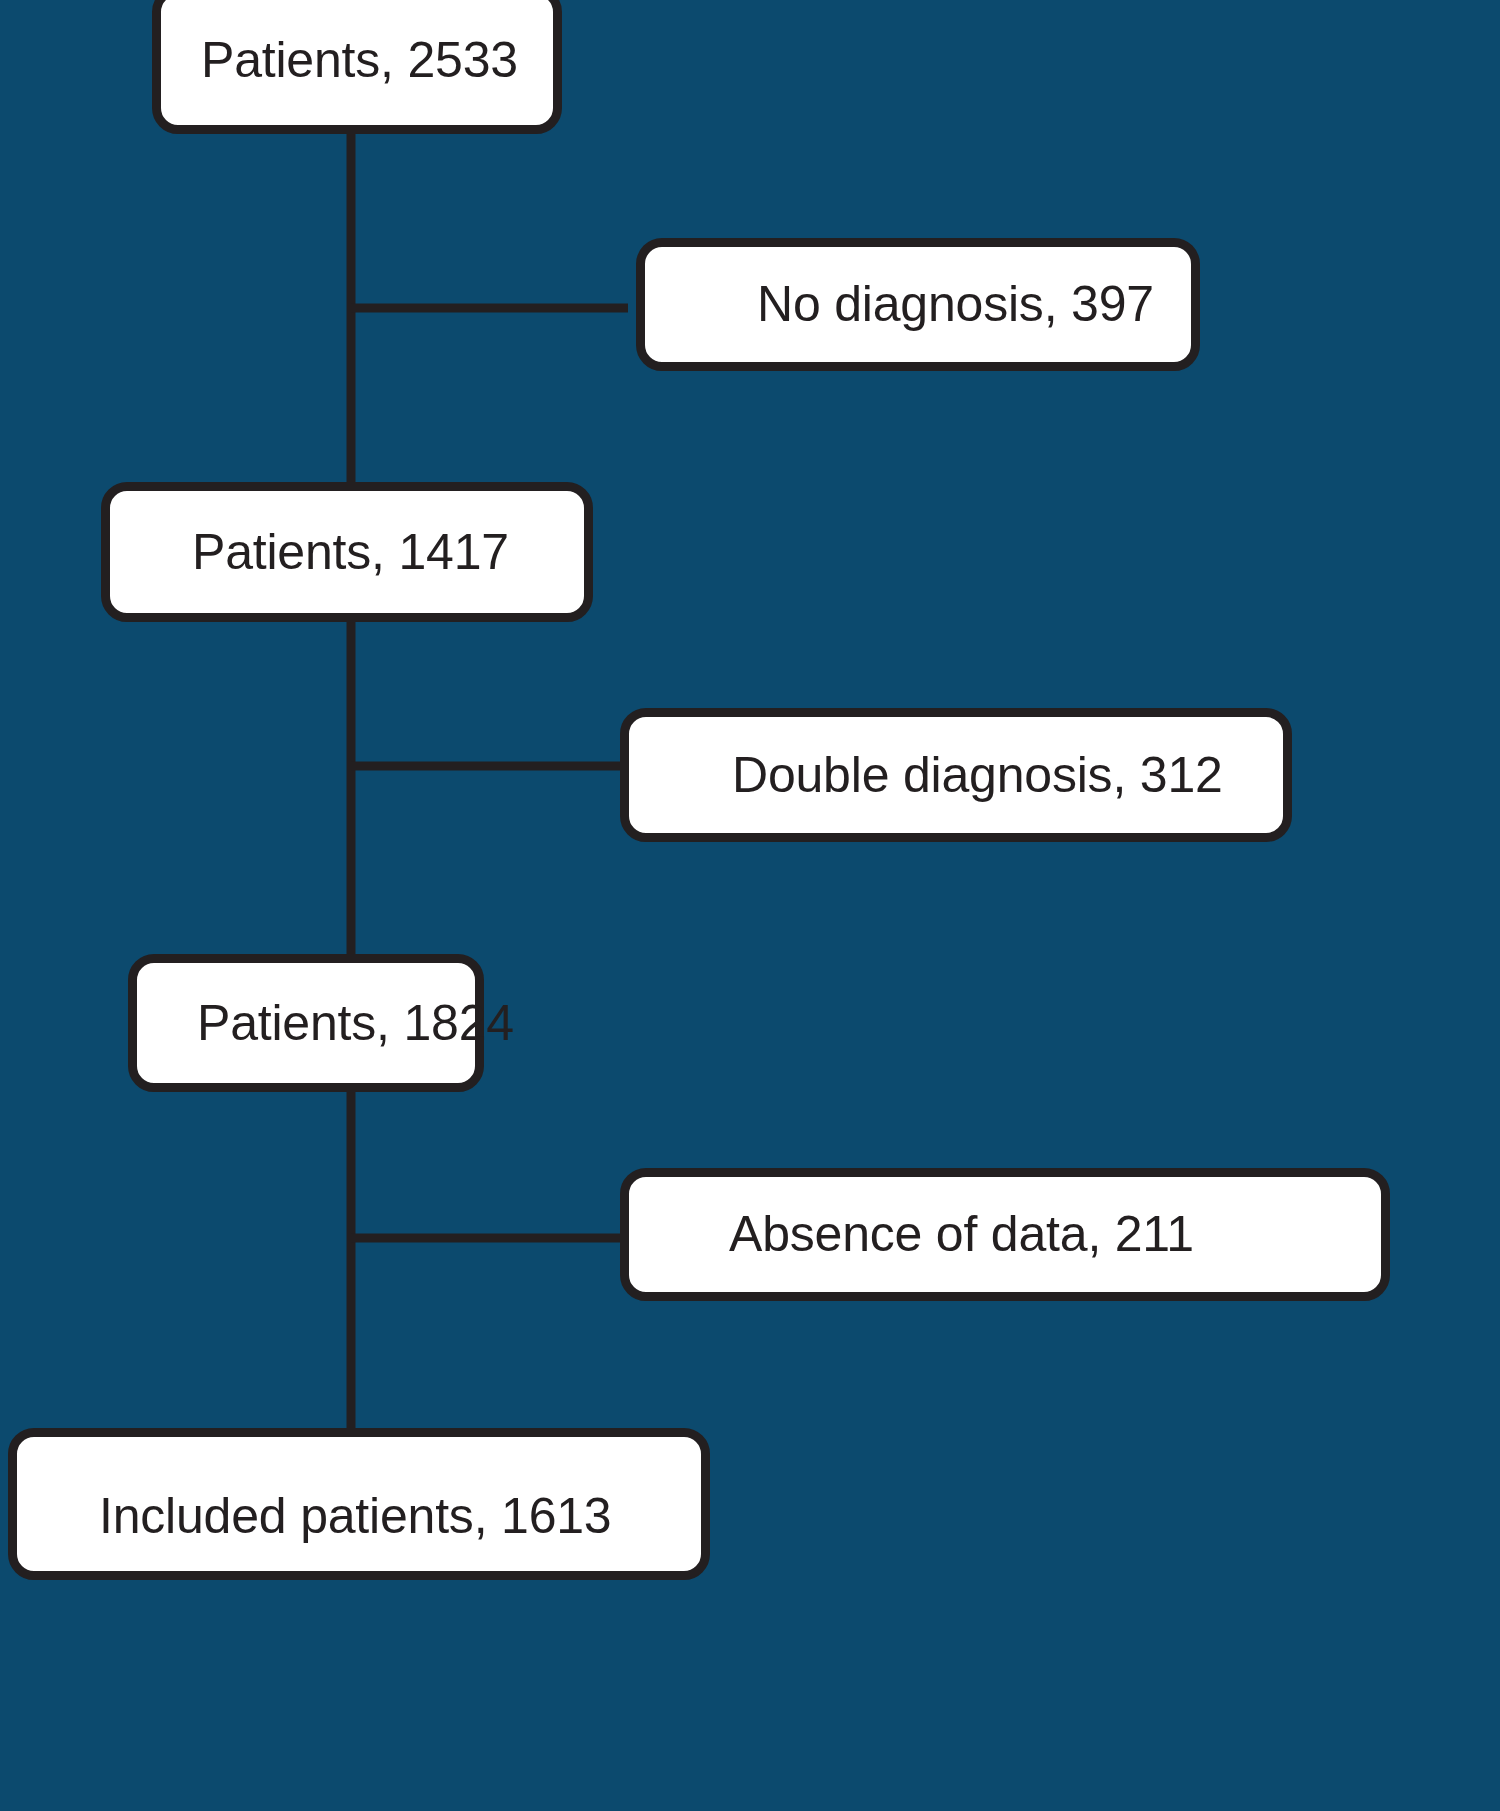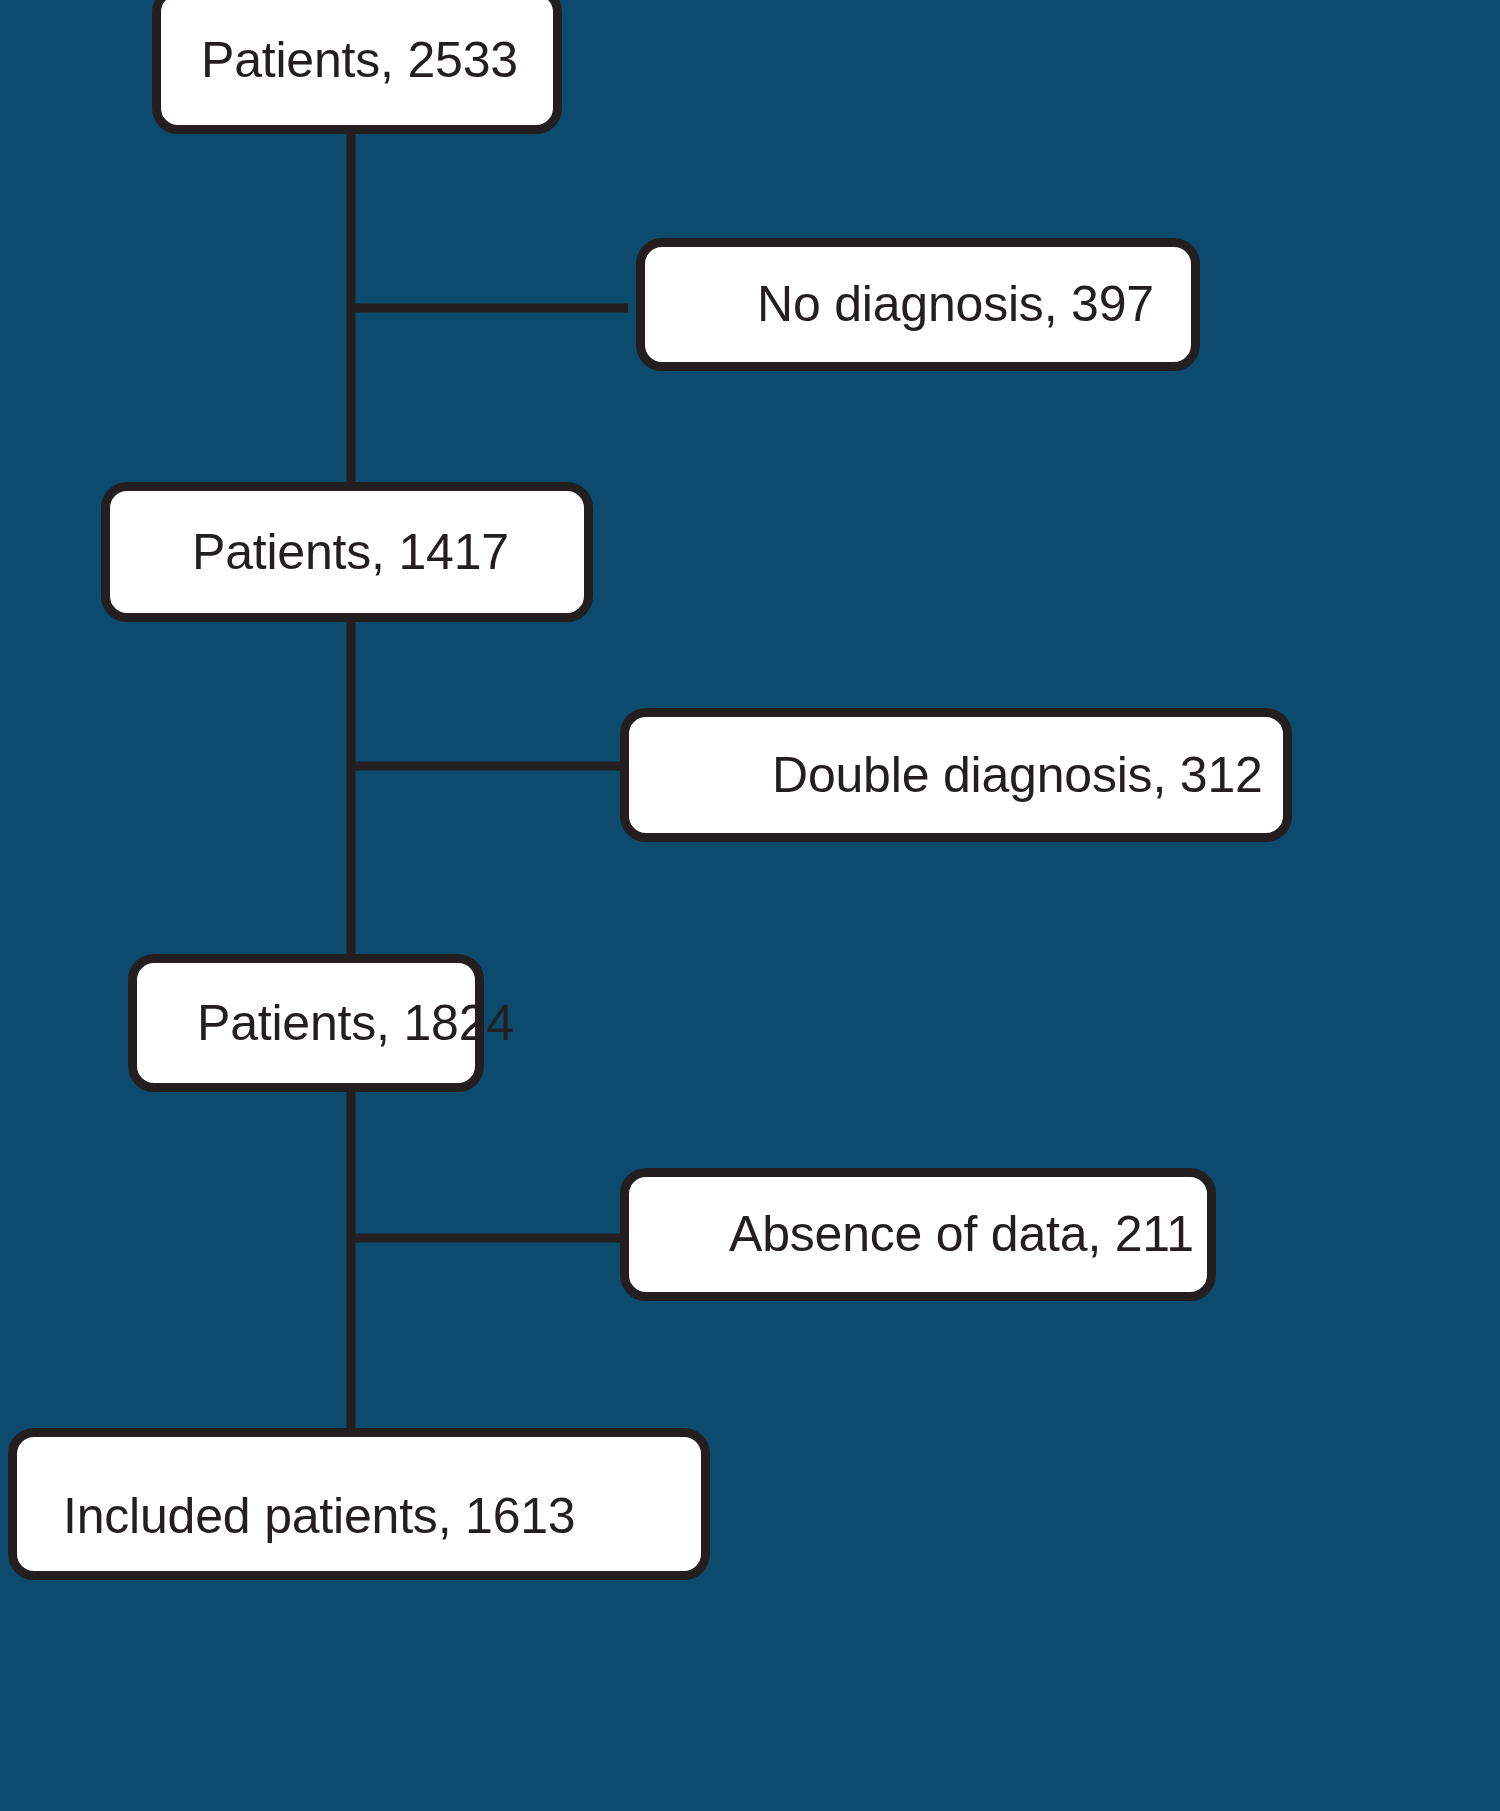--- a/index.html
+++ b/index.html
@@ -68,43 +68,43 @@
     height: 138px;
   }
   #node-patients-1824 .node-label { padding-left: 60px; }
 
   #node-included-patients {
     left: 8px;
     top: 1428px;
     width: 702px;
     height: 152px;
   }
-  #node-included-patients .node-label { padding-left: 46px; margin-top: 24px; }
+  #node-included-patients .node-label { padding-left: 82px; margin-top: 24px; }
 
   
   #node-no-diagnosis {
     left: 636px;
     top: 238px;
     width: 564px;
     height: 133px;
   }
   #node-no-diagnosis .node-label { padding-left: 112px; }
 
   #node-double-diagnosis {
     left: 620px;
     top: 708px;
     width: 672px;
     height: 134px;
   }
-  #node-double-diagnosis .node-label { padding-left: 103px; margin-left: 40px; }
+  #node-double-diagnosis .node-label { padding-left: 103px; }
 
   #node-absence-of-data {
     left: 620px;
     top: 1168px;
-    width: 596px;
+    width: 770px;
     height: 133px;
   }
   #node-absence-of-data .node-label { padding-left: 100px; }
 </style>
 </head>
 <body>
 
 <div id="flow-root">
 
   <svg id="flow-svg" viewBox="0 0 1500 1811" aria-hidden="true">

